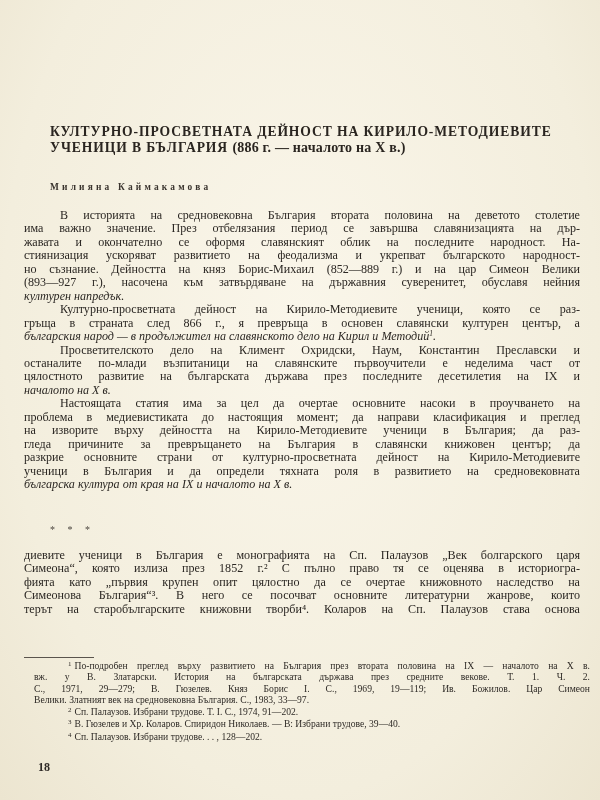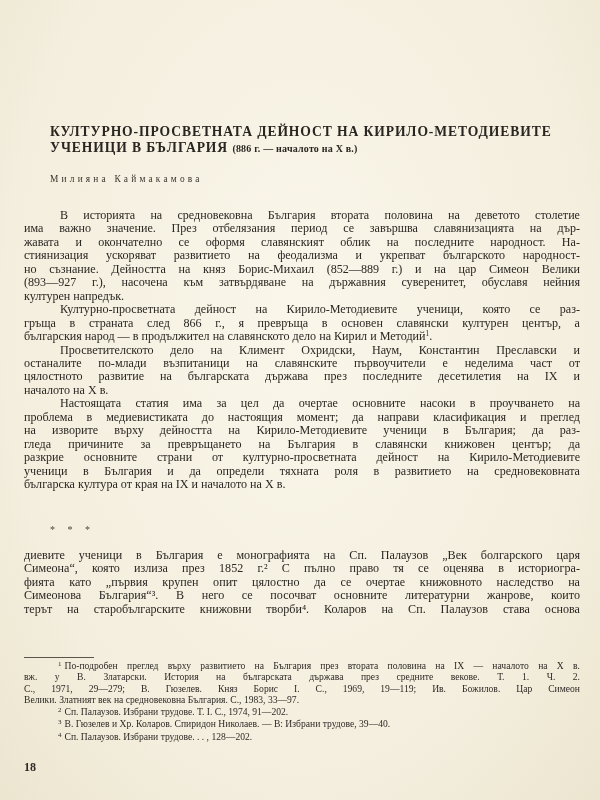--- a/index.html
+++ b/index.html
@@ -13,52 +13,52 @@
     .page {
       position: absolute; left: 0; top: 0; width: 600px; height: 800px;
       background: radial-gradient(ellipse at 50% 40%, #faf6ea 0%, #f3eedd 70%, #ece5d0 100%);
     }
     .title {
       position: absolute; left: 50px; top: 124px; width: 530px;
       font-weight: bold; font-size: 13.6px; line-height: 16px;
       letter-spacing: 0.9px; color: #2a2520;
     }
     .title .line { display: block; white-space: nowrap; }
-    .title .sub { font-size: 10px; letter-spacing: 0.2px; }
+    .title .sub { font-size: 14px; letter-spacing: 0.2px; }
     .author {
-      position: absolute; left: 50px; top: 174px;
-      font-size: 9.4px; font-weight: normal; letter-spacing: 3.2px; color: #3a342e;
+      position: absolute; left: 50px; top: 182px;
+      font-size: 9.4px; font-weight: bold; letter-spacing: 3.2px; color: #3a342e;
     }
     .body-text {
       position: absolute; left: 24px; width: 556px;
       font-size: 12.1px; line-height: 13.45px; color: #2b2723;
       text-align: justify;
     }
     .body-text .ln { display: block; text-align: justify; text-align-last: justify; white-space: nowrap; overflow: hidden; }
-    .body-text .ln.last { text-align-last: left; }
+    .body-text .ln.last { text-align-last: left; font-style: italic; }
     .body-text .ln.first { padding-left: 36px; }
     #para-block-1 { top: 209px; }
     #para-block-2 { top: 549px; }
     .stars {
       position: absolute; left: 50px; top: 524px; font-size: 10px; letter-spacing: 5px; color: #4a443e;
     }
     .fn-rule {
       position: absolute; left: 24px; top: 657px; width: 70px; height: 0;
       border-top: 1px solid #5a544d;
     }
     .footnotes {
-      position: absolute; left: 24px; top: 659px; width: 556px;
+      position: absolute; left: 34px; top: 659px; width: 556px;
       font-size: 9.6px; line-height: 11.3px; color: #2e2a26;
     }
     .footnotes .ln { display: block; white-space: nowrap; overflow: hidden; text-align: justify; text-align-last: justify; }
     .footnotes .ln.last { text-align-last: left; }
     .footnotes .ind { padding-left: 34px; }
     .footnotes sup { font-size: 7px; vertical-align: 3px; margin-right: 3px; }
     .page-number {
-      position: absolute; left: 24px; top: 760px; font-size: 12px; font-weight: bold; color: #2e2a26;
+      position: absolute; left: 38px; top: 760px; font-size: 12px; font-weight: bold; color: #2e2a26;
     }
     sup.fn { font-size: 7.5px; vertical-align: 4px; line-height: 0; }
   </style>
 </head>
 <body>
 
 <div class="page">
 
   <div class="title">
     <span class="line">КУЛТУРНО-ПРОСВЕТНАТА ДЕЙНОСТ НА КИРИЛО-МЕТОДИЕВИТЕ</span>

